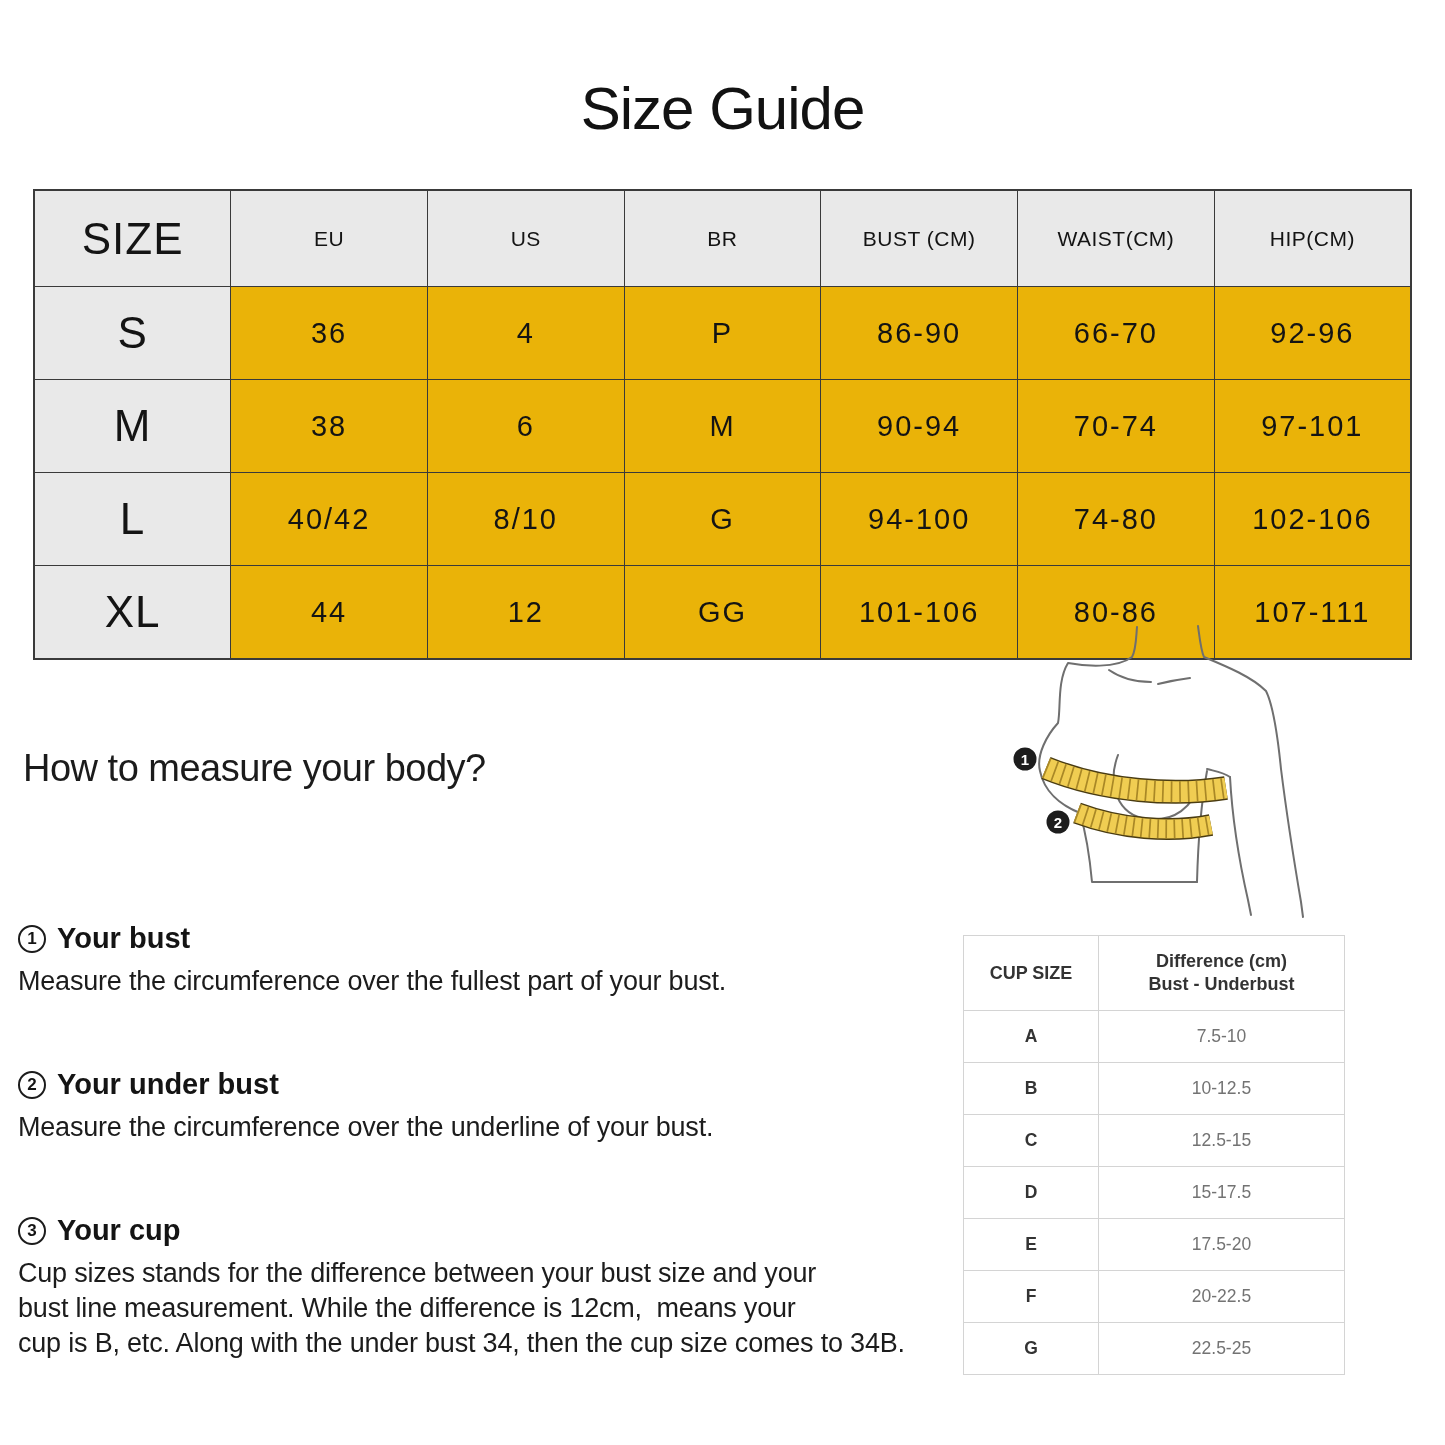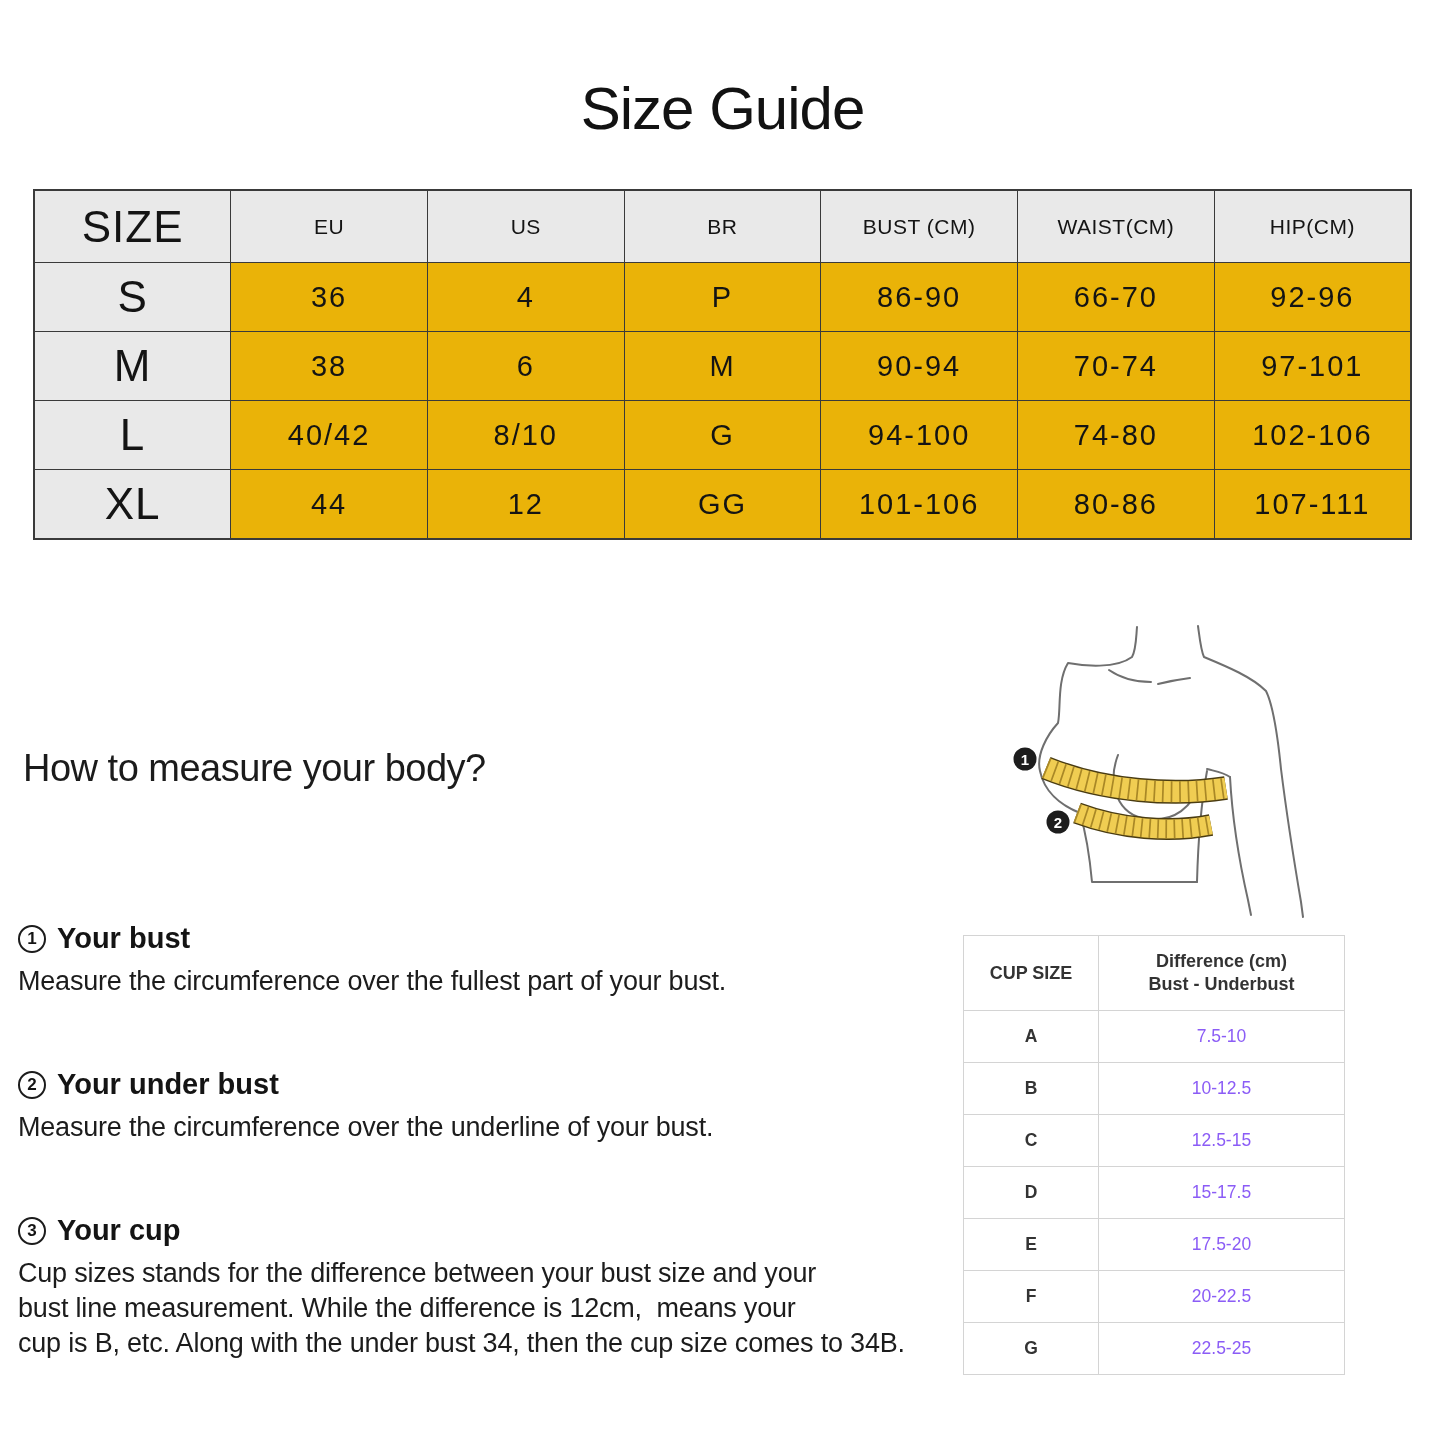--- a/index.html
+++ b/index.html
@@ -20,21 +20,21 @@
   }
   
   .size-table{
     position:absolute;left:33px;top:145px;width:1379px;
     border-collapse:collapse;table-layout:fixed;
     text-align:center;color:#141414;
     border:2px solid #3a3a3a;
   }
   .size-table th,.size-table td{
     border:1.5px solid #3a3a3a;
-    padding:0;vertical-align:middle;
+    padding:12px;vertical-align:middle;
   }
   .size-table th{
     background:#e9e9e9;height:71px;
     font-weight:400;font-size:21px;letter-spacing:0.5px;
   }
   .size-table th.size-col{font-size:44px;letter-spacing:1px;}
   .size-table td{
     background:#eab308;height:68px;
     font-size:29px;letter-spacing:2px;
   }
@@ -67,21 +67,21 @@
     position:absolute;left:963px;top:891px;
     border-collapse:collapse;text-align:center;
     color:#3a3a3a;background:#ffffff;
   }
   .cup-table th,.cup-table td{
     border:1px solid #d4d4d4;padding:0;vertical-align:middle;background:#fff;
   }
   .cup-table th{height:74px;font-size:18px;font-weight:700;color:#333;}
   .cup-table th.c1{width:134px;}
   .cup-table th.c2{width:245px;line-height:23px;text-align:center;}
-  .cup-table td{height:51px;font-size:17.5px;color:#8b5cf6;}
+  .cup-table td{height:51px;font-size:17.5px;color:#737373;}
   .cup-table td.cupletter{font-weight:700;color:#333;}
 </style>
 </head>
 <body>
 
 <div class="page">
 
   <h1 class="title">Size Guide</h1>
 
   <table class="size-table">

